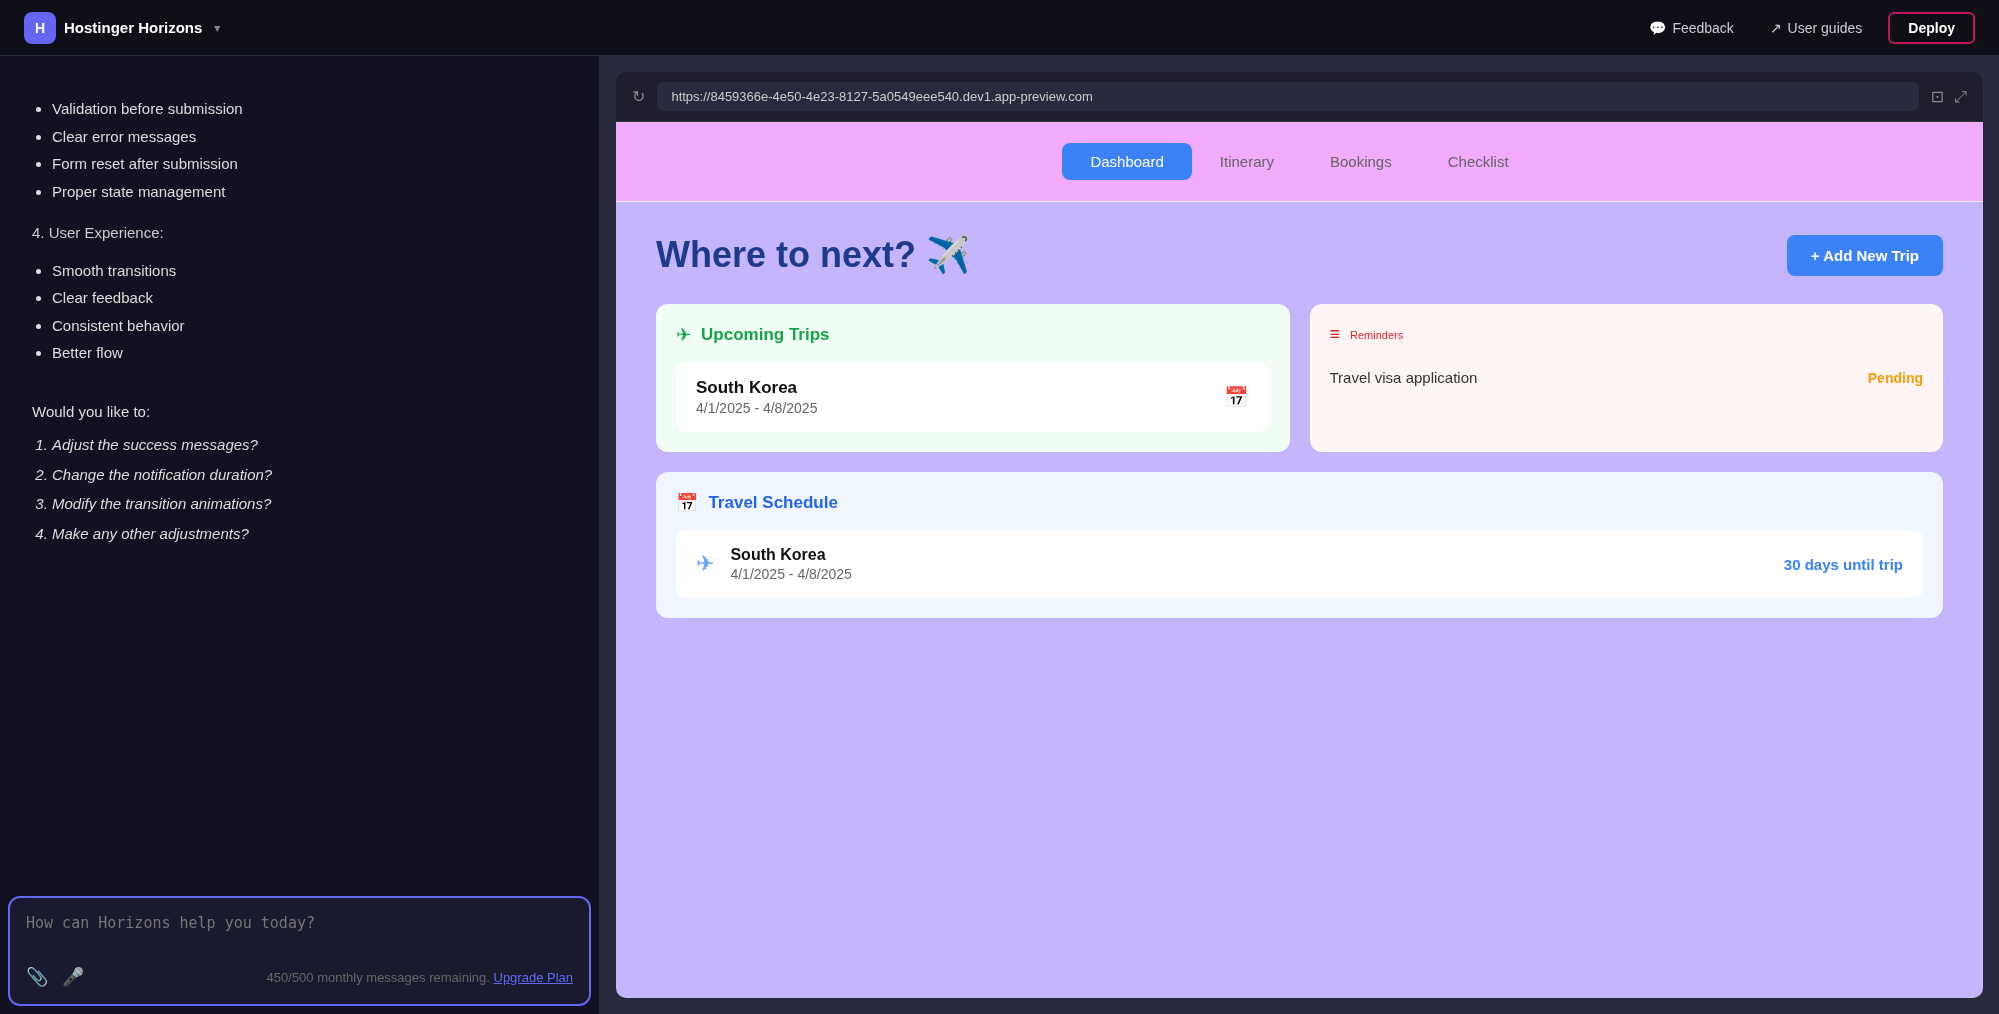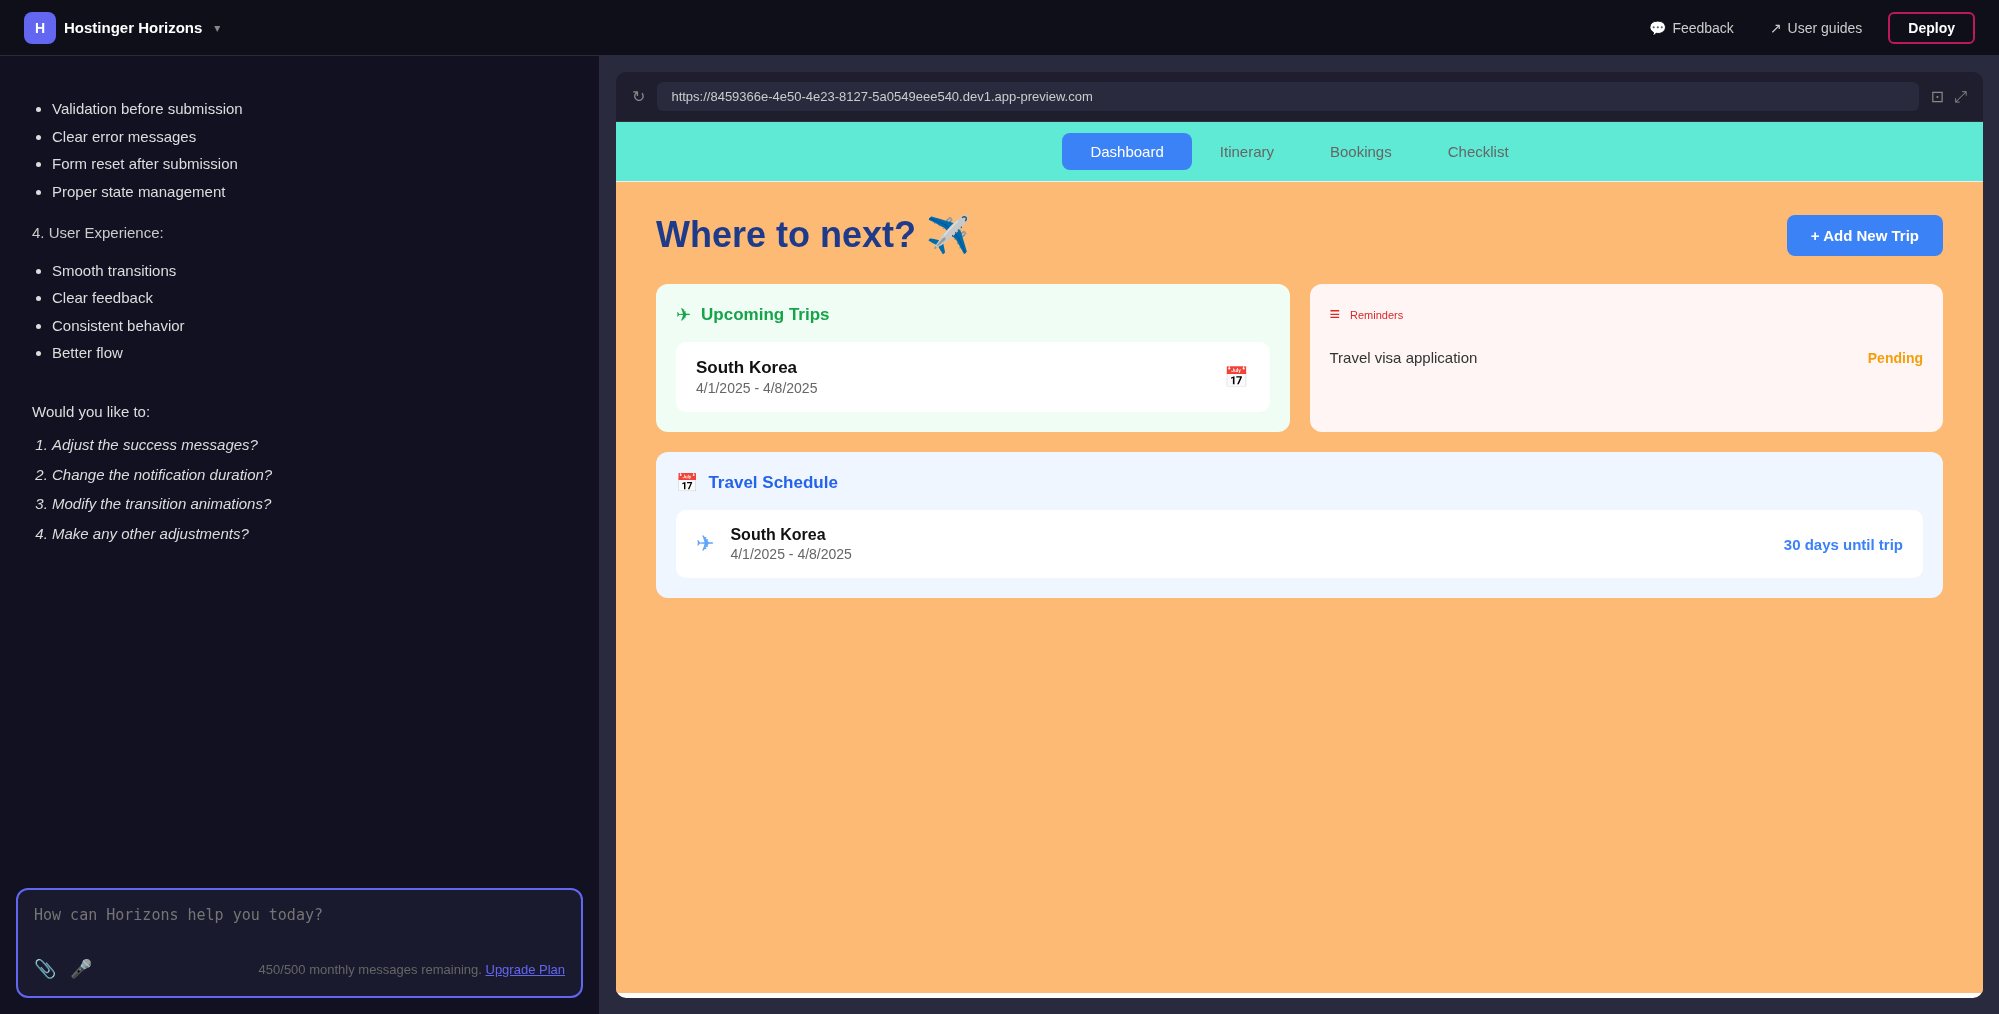--- a/index.html
+++ b/index.html
@@ -51,21 +51,21 @@
     .chat-messages ul { padding-left: 20px; margin: 12px 0; }
     .chat-messages li { margin: 2px 0; }
     .chat-messages p { margin: 8px 0; }
     .chat-messages .section-header { margin-top: 16px; margin-bottom: 4px; font-weight: 500; color: #ccc; }
     .chat-messages ol { padding-left: 20px; margin: 8px 0; }
     .chat-messages ol li { margin: 4px 0; font-style: italic; }
 
     .chat-input-area {
       border: 2px solid #6366f1;
       border-radius: 12px;
-      margin: 16px;
+      margin: 8px;
       padding: 16px;
       background: #1a1a2e;
       flex-shrink: 0;
     }
     .chat-input {
       background: none;
       border: none;
       outline: none;
       color: #888;
       font-size: 15px;
@@ -116,41 +116,41 @@
     .app-content {
       background: #fff;
       flex: 1;
       overflow-y: auto;
       border-radius: 0 0 10px 10px;
     }
     .app-nav {
       display: flex;
       justify-content: center;
       gap: 0;
-      padding: 11px 0;
+      padding: 21px 0;
       border-bottom: 1px solid #eee;
-      background: #5eead4;
+      background: #f0abfc;
     }
     .app-nav-item {
       padding: 10px 28px;
       font-size: 15px;
       color: #666;
       cursor: pointer;
       border-radius: 8px;
       border: none;
       background: none;
       font-weight: 500;
     }
     .app-nav-item.active {
       background: #3b82f6;
       color: #fff;
     }
     .app-body {
       padding: 32px 40px;
-      background: #fdba74;
+      background: #c4b5fd;
       min-height: calc(100% - 65px);
     }
     .app-header {
       display: flex;
       align-items: center;
       justify-content: space-between;
       margin-bottom: 28px;
     }
     .app-title {
       font-size: 36px;

